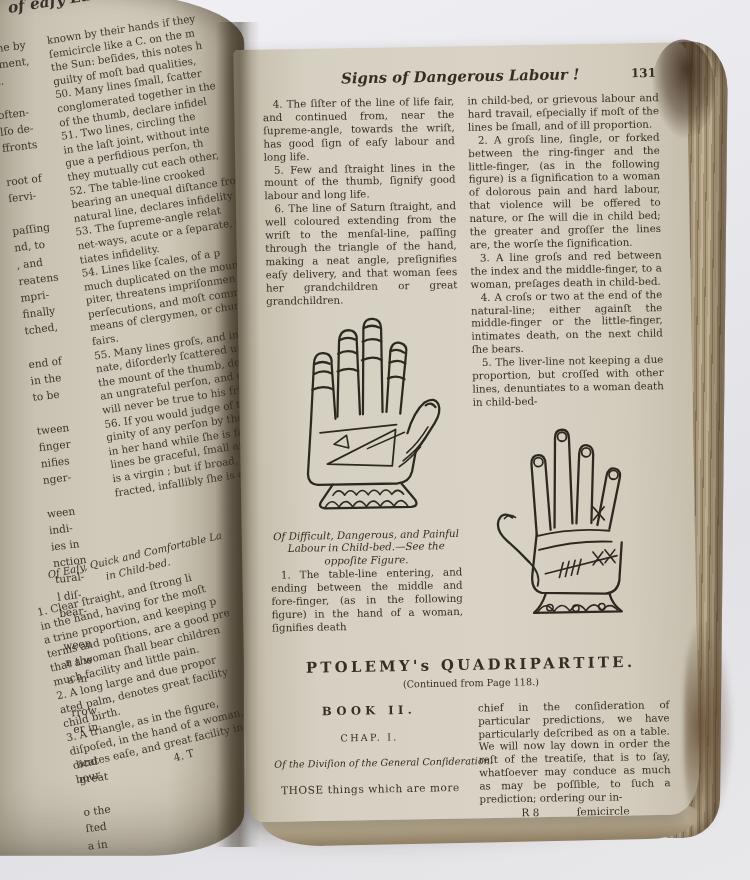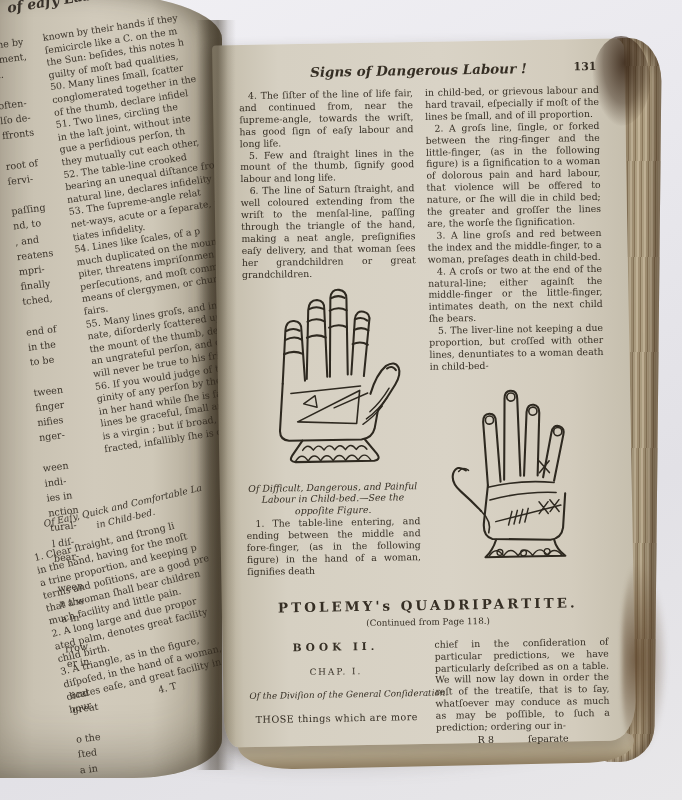--- a/index.html
+++ b/index.html
@@ -289,21 +289,21 @@
         <div class="pt-left">
           <div class="pt-book">BOOK II.</div>
           <div class="pt-chap">CHAP. I.</div>
           <div class="pt-chtitle">Of the Diviſion of the General Conſideration.</div>
           <div class="pt-first">THOSE things which are more</div>
         </div>
         <div class="pt-right">
           <p>chief in the conſideration of particular predictions, we have particularly deſcribed as on a table. We will now lay down in order the reſt of the treatiſe, that is to ſay, whatſoever may conduce as much as may be poſſible, to ſuch a prediction; ordering our in-</p>
           <div class="pt-sigline">
             <span>R 8</span>
-            <span>ſeparate</span>
+            <span>ſemicircle</span>
           </div>
         </div>
       </div>
     </div>
   </div>
 
   <div class="gutter"></div>
   <div class="corner-spot"></div>
   <div class="edge-rough"></div>
 </div>

